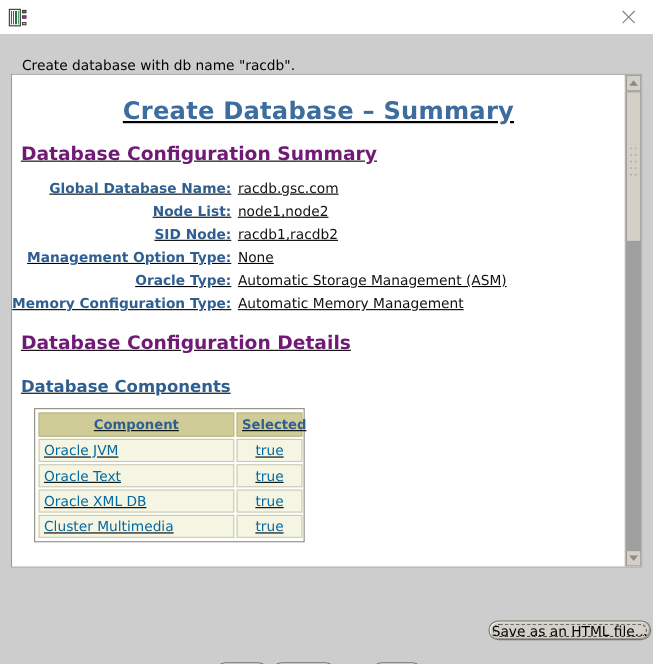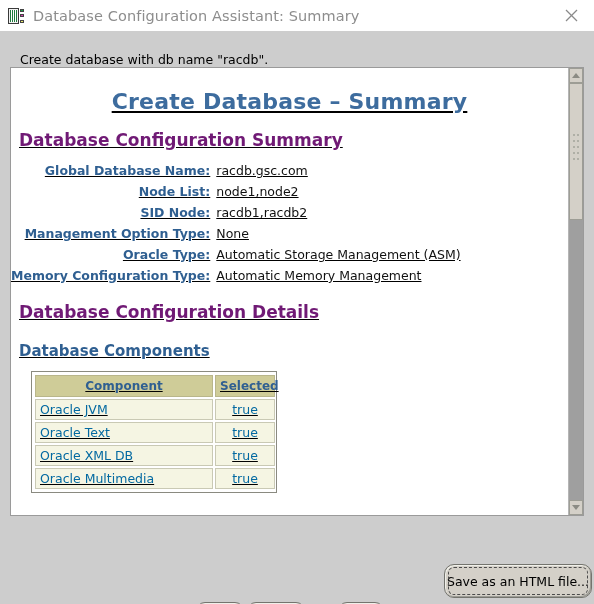--- a/index.html
+++ b/index.html
@@ -301,21 +301,21 @@
     content: "";
     position: absolute;
     left: 3px; right: 3px; top: 2px; bottom: 2px;
     border: 1px dashed #4a4a4a;
     border-radius: 6px;
     pointer-events: none;
   }
 
   .btn-save {
     left: 444px; top: 533px;
-    width: 148px; height: 34px;
+    width: 148px; height: 18px;
     border-radius: 10px;
   }
   .btn-ok {
     left: 196px; top: 571px;
     width: 48px; height: 23px;
   }
   .btn-cancel {
     left: 247px; top: 571px;
     width: 58px; height: 23px;
   }
@@ -332,21 +332,20 @@
   <div class="titlebar">
     <div class="title-icon">
       <div class="body"></div>
       <div class="bars"></div>
       <div class="chips">
         <i class="g"></i>
         <i class="m"></i>
         <i class="y"></i>
       </div>
     </div>
-    <div class="title-text">Database Configuration Assistant: Summary</div>
     <div class="close-btn">
       <svg width="15" height="15" viewBox="0 0 15 15" aria-hidden="true">
         <line x1="2" y1="2" x2="13" y2="13" stroke="#8a8a8a" stroke-width="1.2"></line>
         <line x1="13" y1="2" x2="2" y2="13" stroke="#8a8a8a" stroke-width="1.2"></line>
       </svg>
     </div>
   </div>
 
   <div class="dialog-body">
 
@@ -411,21 +410,21 @@
               </tr>
               <tr>
                 <td>Oracle Text</td>
                 <td class="sel">true</td>
               </tr>
               <tr>
                 <td>Oracle XML DB</td>
                 <td class="sel">true</td>
               </tr>
               <tr>
-                <td>Oracle Multimedia</td>
+                <td>Cluster Multimedia</td>
                 <td class="sel">true</td>
               </tr>
             </tbody>
           </table>
         </div>
 
       </div>
 
       <div class="vscroll">
         <div class="sb-arrow up">

